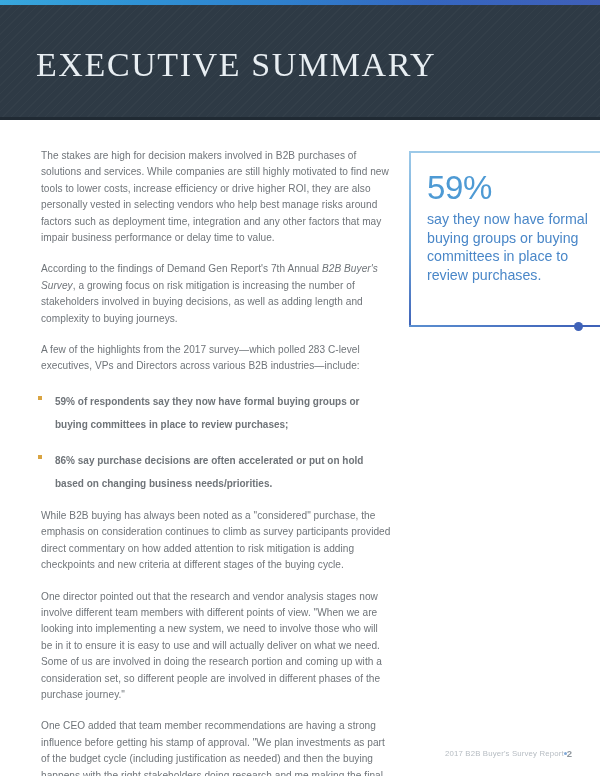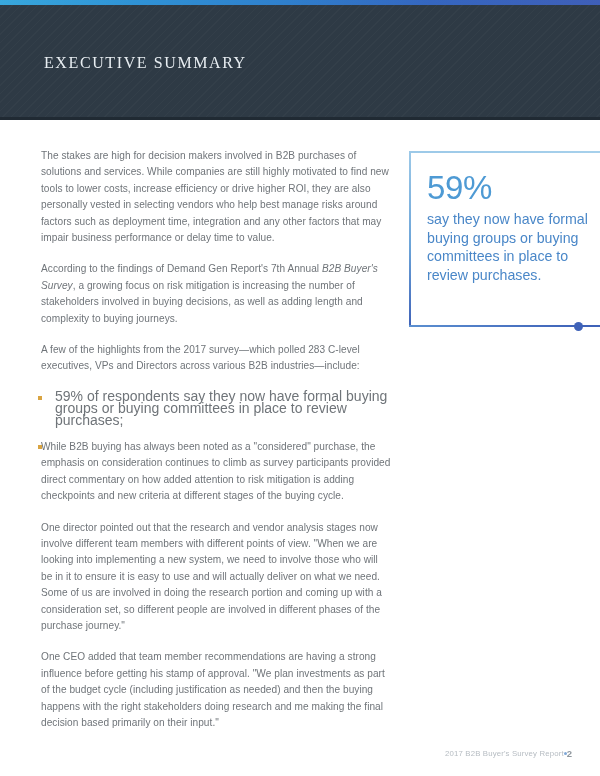--- a/index.html
+++ b/index.html
@@ -48,23 +48,23 @@
     position: absolute;
     left: 0; bottom: 0;
     width: 600px;
     height: 3px;
     background: #202a33;
   }
   .page-title {
     position: absolute;
     left: 36px;
     top: 46px;
-    margin: 8px;
+    margin: 0;
     font-family: "Liberation Serif", serif;
-    font-size: 16px;
+    font-size: 34px;
     font-weight: 400;
     letter-spacing: 1.6px;
     color: #e8eef2;
     white-space: nowrap;
   }
 
   
   .content {
     position: absolute;
     left: 36px;
@@ -82,23 +82,24 @@
 
   .bullets {
     margin: 2px 0 13px 0;
     padding: 0;
     list-style: none;
   }
   .bullets li {
     position: relative;
     padding-left: 19px;
     margin-bottom: 13px;
-    font-size: 14px;
-    line-height: 12px;
+    font-size: 10px;
+    line-height: 23px;
     color: #6f7479;
+    font-weight: bold;
   }
   .bullets li:last-child { margin-bottom: 0; }
   .bullet-marker {
     position: absolute;
     left: 2px;
     top: 6px;
     width: 4px;
     height: 4px;
     background: #d9a441;
     display: block;
@@ -206,20 +207,21 @@
 
   <p>A few of the highlights from the 2017 survey—which polled 283 C-level executives, VPs and Directors across various B2B industries—include:</p>
 
   <ul class="bullets">
     <li>
       <span class="bullet-marker"></span>
       <span>59% of respondents say they now have formal buying groups or buying committees in place to review purchases;</span>
     </li>
     <li>
       <span class="bullet-marker"></span>
+      <span>86% say purchase decisions are often accelerated or put on hold based on changing business needs/priorities.</span>
     </li>
   </ul>
 
   <p>While B2B buying has always been noted as a "considered" purchase, the emphasis on consideration continues to climb as survey participants provided direct commentary on how added attention to risk mitigation is adding checkpoints and new criteria at different stages of the buying cycle.</p>
   <p>One director pointed out that the research and vendor analysis stages now involve different team members with different points of view. "When we are looking into implementing a new system, we need to involve those who will be in it to ensure it is easy to use and will actually deliver on what we need. Some of us are involved in doing the research portion and coming up with a consideration set, so different people are involved in different phases of the purchase journey."</p>
   <p>One CEO added that team member recommendations are having a strong influence before getting his stamp of approval. "We plan investments as part of the budget cycle (including justification as needed) and then the buying happens with the right stakeholders doing research and me making the final decision based primarily on their input."</p>
 
 </div>
 
 <div class="callout">

